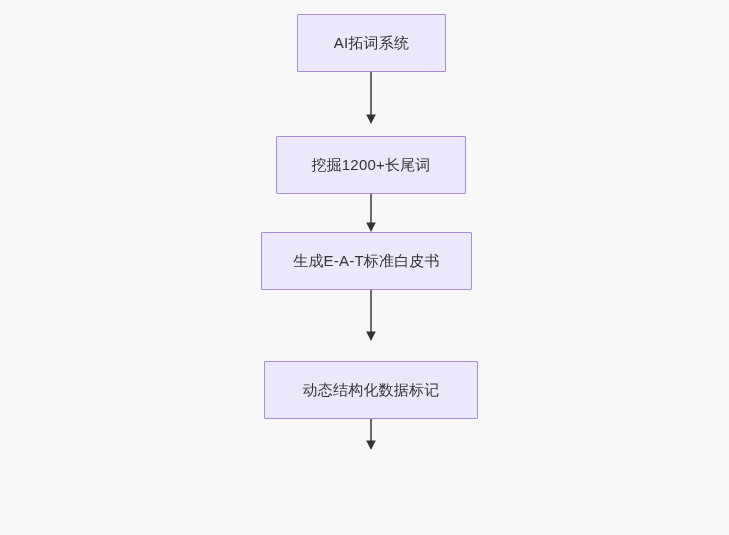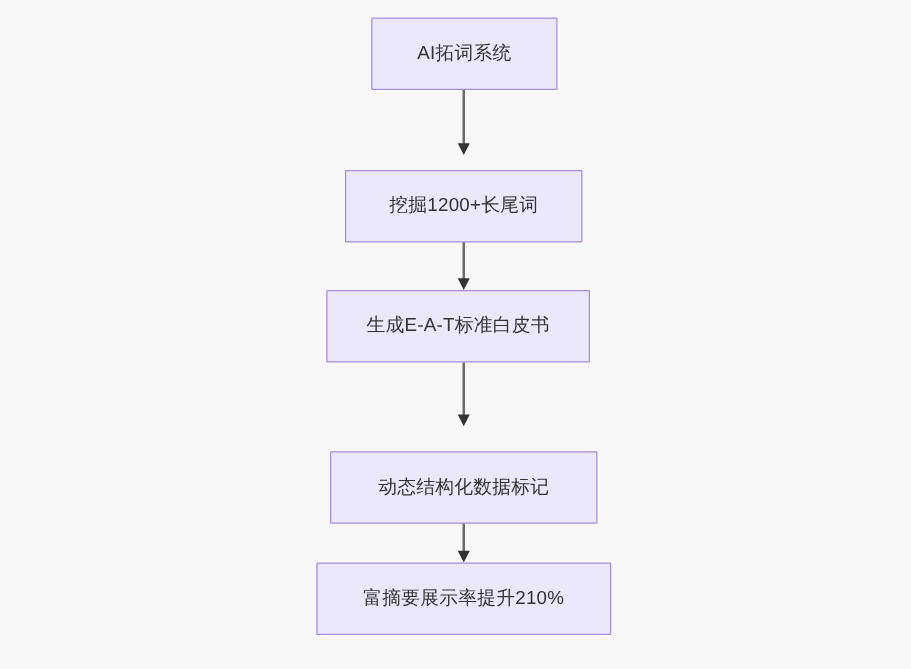--- a/index.html
+++ b/index.html
@@ -106,17 +106,14 @@
   </div>
 
   <div class="node node-3">
     <span class="node-label">生成E-A-T标准白皮书</span>
   </div>
 
   <div class="node node-4">
     <span class="node-label">动态结构化数据标记</span>
   </div>
 
-  <div class="node node-5">
-    <span class="node-label">富摘要展示率提升210%</span>
-  </div>
 
 </div>
 
 </body></html>

